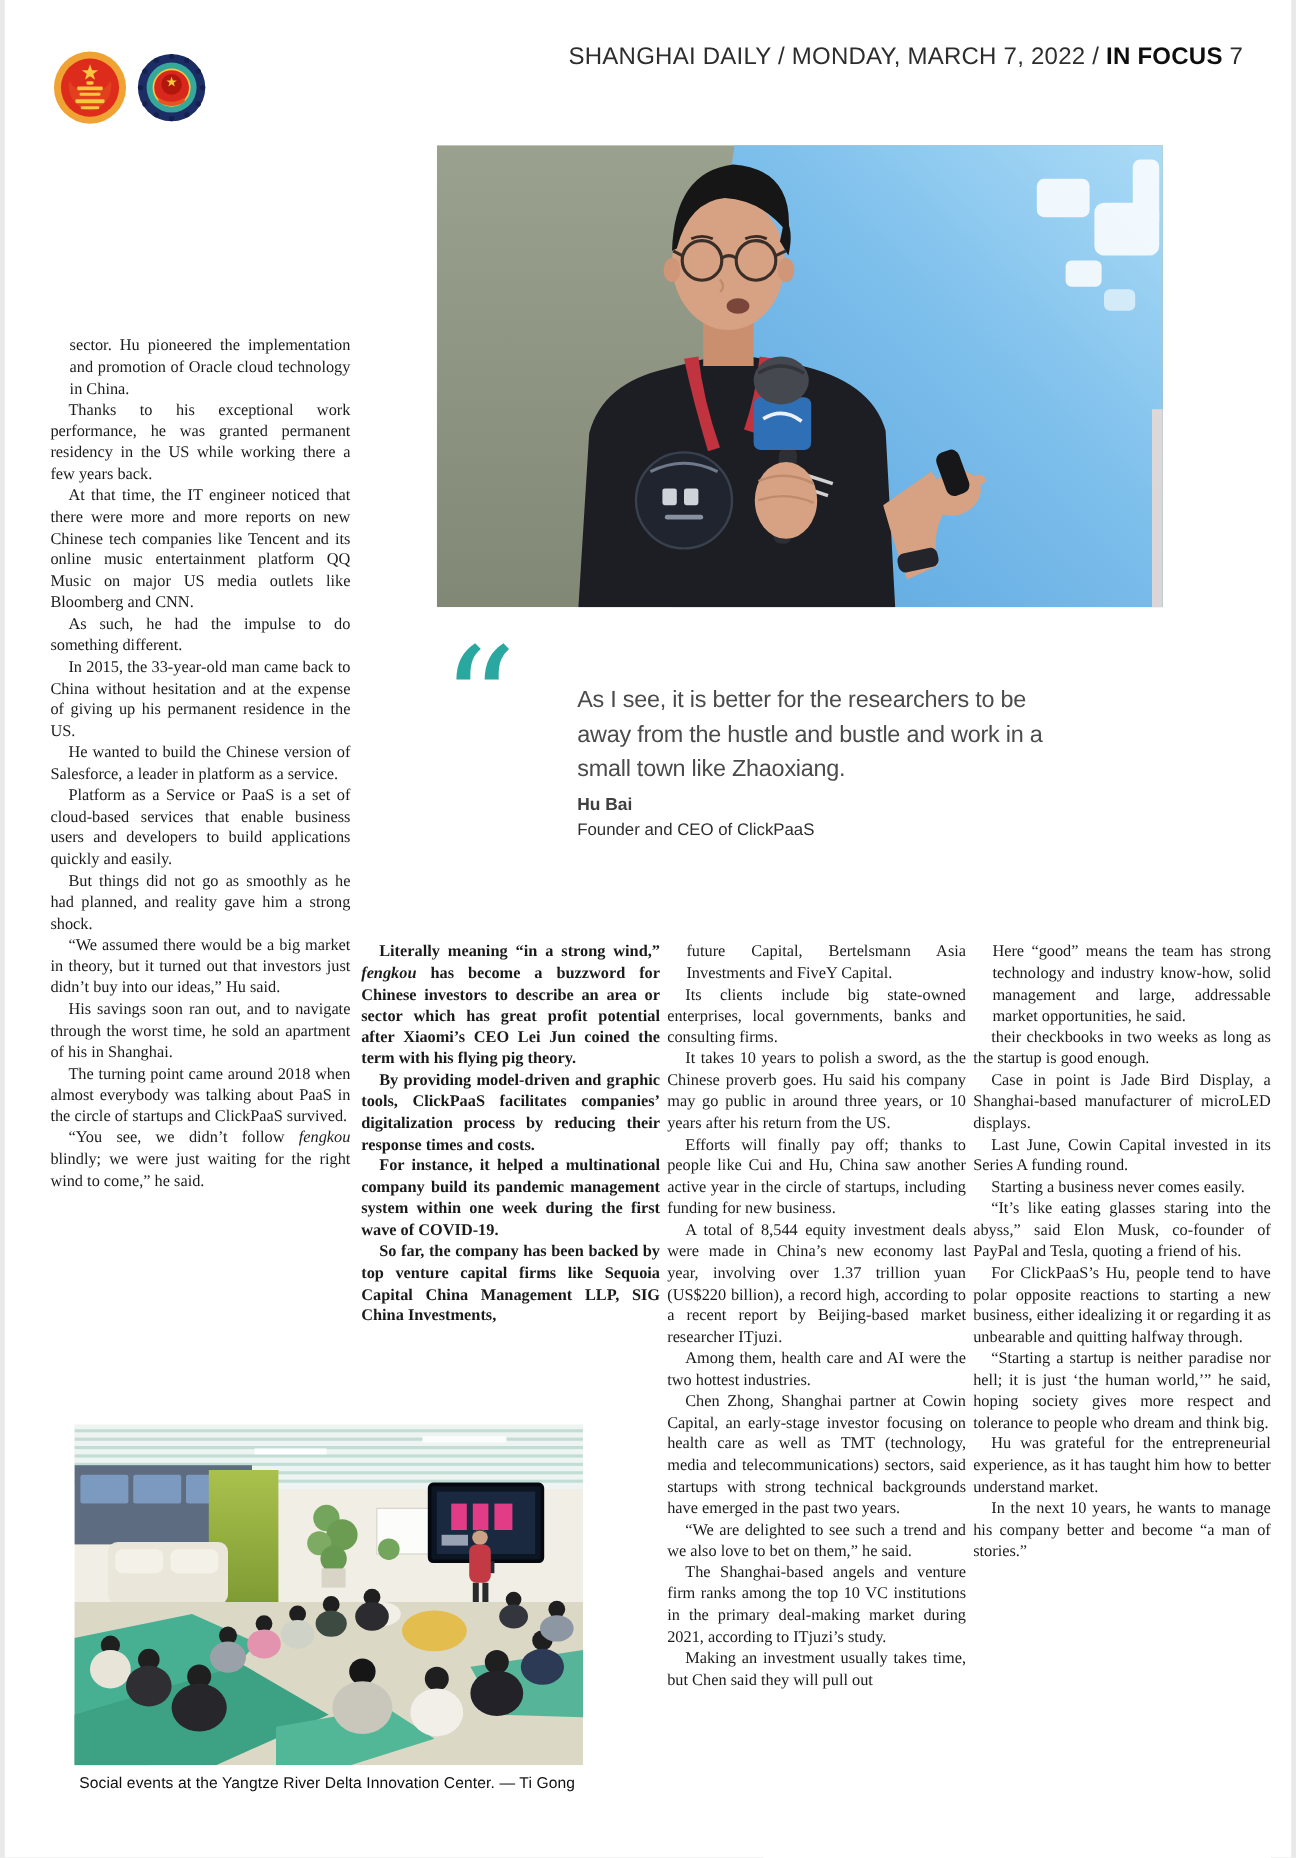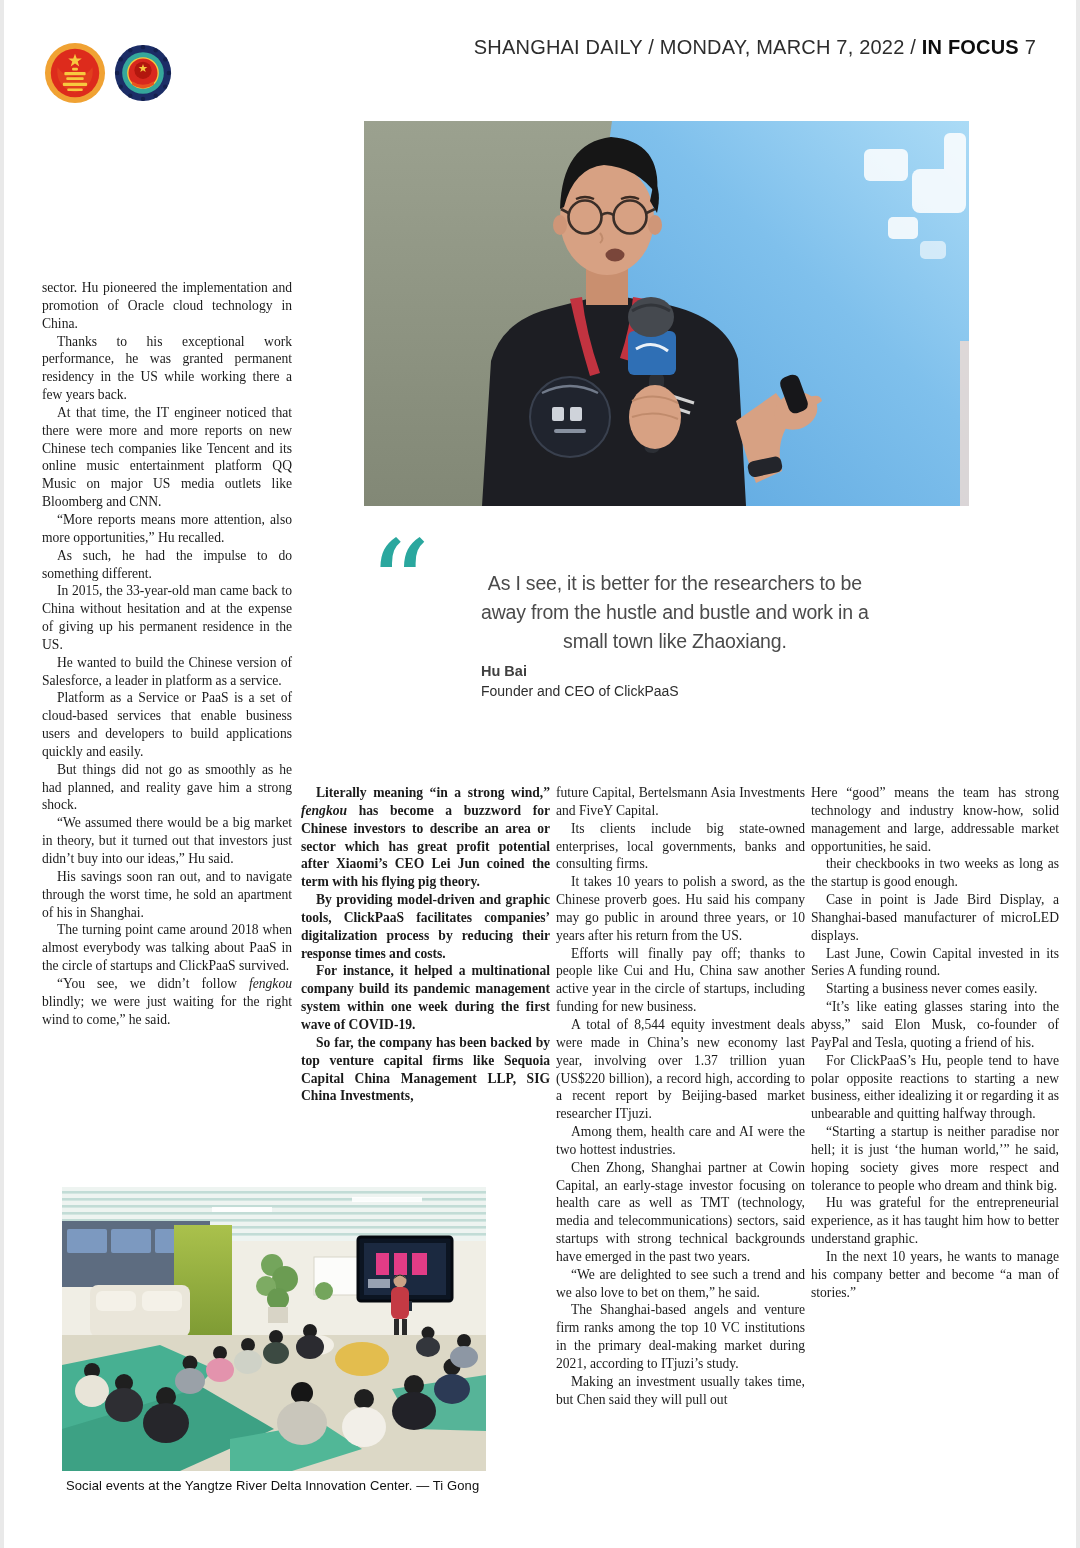--- a/index.html
+++ b/index.html
@@ -20,31 +20,31 @@
   
   .photo { position:absolute; overflow:hidden; }
   #main-photo { left:360px; top:121px; width:605px; height:385px; }
   #secondary-photo { left:58px; top:1187px; width:424px; height:284px; }
 
   
   .quote-mark { position:absolute; left:364px; top:524px; font-family:"DejaVu Serif",serif;
                 font-size:122px; line-height:1; color:#2aa79e; }
   .quote-lines { position:absolute; left:477px; top:569px; font-family:"Liberation Sans",sans-serif;
                  font-size:19.5px; color:#4b4b4b; letter-spacing:-.2px; }
-  .quote-line { line-height:29px; white-space:nowrap;text-align:center; }
+  .quote-line { line-height:29px; white-space:nowrap; }
   .quote-author { position:absolute; left:477px; top:663px; font-family:"Liberation Sans",sans-serif;
                   font-size:14.5px; font-weight:bold; color:#404040; }
   .quote-author-title { position:absolute; left:477px; top:683px; font-family:"Liberation Sans",sans-serif;
                         font-size:14px; color:#2e2e2e; }
 
   
   .col { position:absolute; width:250px; text-align:justify; font-size:13.6px; line-height:17.85px;
          color:#1b1b1b; }
   .para { text-indent:15px; margin:0; }
-  .col.cont .para:first-child { text-indent:0; }
+  .col.cont .para:first-child { text-indent:0;margin-left:16px; }
   #col1 { left:38px;  top:279px; }
   #col2 { left:297px; top:784px; width:249px;font-weight:bold; }
   #col3 { left:552px; top:784px; width:249px; }
   #col4 { left:807px; top:784px; width:248px; }
 
   
   .caption { position:absolute; left:62px; top:1478px; width:430px; font-family:"Liberation Sans",sans-serif;
              font-weight:normal; font-size:13px; color:#101010; letter-spacing:.1px; }
 </style>
 </head>
@@ -183,21 +183,20 @@
       <div class="quote-line">away from the hustle and bustle and work in a</div>
       <div class="quote-line">small town like Zhaoxiang.</div>
     </div>
   <div class="quote-author">Hu Bai</div>
   <div class="quote-author-title">Founder and CEO of ClickPaaS</div>
 
   <div id="col1" class="col cont">
       <p class="para">sector. Hu pioneered the implementation and promotion of Oracle cloud technology in China.</p>
       <p class="para">Thanks to his exceptional work performance, he was granted permanent residency in the US while working there a few years back.</p>
       <p class="para">At that time, the IT engineer noticed that there were more and more reports on new Chinese tech companies like Tencent and its online music entertainment platform QQ Music on major US media outlets like Bloomberg and CNN.</p>
-      <p class="para">“More reports means more attention, also more opportunities,” Hu recalled.</p>
       <p class="para">As such, he had the impulse to do something different.</p>
       <p class="para">In 2015, the 33-year-old man came back to China without hesitation and at the expense of giving up his permanent residence in the US.</p>
       <p class="para">He wanted to build the Chinese version of Salesforce, a leader in platform as a service.</p>
       <p class="para">Platform as a Service or PaaS is a set of cloud-based services that enable business users and developers to build applications quickly and easily.</p>
       <p class="para">But things did not go as smoothly as he had planned, and reality gave him a strong shock.</p>
       <p class="para">“We assumed there would be a big market in theory, but it turned out that investors just didn’t buy into our ideas,” Hu said.</p>
       <p class="para">His savings soon ran out, and to navigate through the worst time, he sold an apartment of his in Shanghai.</p>
       <p class="para">The turning point came around 2018 when almost everybody was talking about PaaS in the circle of startups and ClickPaaS survived.</p>
       <p class="para">“You see, we didn’t follow <i>fengkou</i> blindly; we were just waiting for the right wind to come,” he said.</p>
     </div>
@@ -221,21 +220,21 @@
     </div>
   <div id="col4" class="col cont">
       <p class="para">Here “good” means the team has strong technology and industry know-how, solid management and large, addressable market opportunities, he said.</p>
       <p class="para">their checkbooks in two weeks as long as the startup is good enough.</p>
       <p class="para">Case in point is Jade Bird Display, a Shanghai-based manufacturer of microLED displays.</p>
       <p class="para">Last June, Cowin Capital invested in its Series A funding round.</p>
       <p class="para">Starting a business never comes easily.</p>
       <p class="para">“It’s like eating glasses staring into the abyss,” said Elon Musk, co-founder of PayPal and Tesla, quoting a friend of his.</p>
       <p class="para">For ClickPaaS’s Hu, people tend to have polar opposite reactions to starting a new business, either idealizing it or regarding it as unbearable and quitting halfway through.</p>
       <p class="para">“Starting a startup is neither paradise nor hell; it is just ‘the human world,’” he said, hoping society gives more respect and tolerance to people who dream and think big.</p>
-      <p class="para">Hu was grateful for the entrepreneurial experience, as it has taught him how to better understand graphic.</p>
+      <p class="para">Hu was grateful for the entrepreneurial experience, as it has taught him how to better understand market.</p>
       <p class="para">In the next 10 years, he wants to manage his company better and become “a man of stories.”</p>
     </div>
 
   <svg id="secondary-photo" class="photo" viewBox="0 0 424 284" preserveAspectRatio="none" role="img">
     <defs>
       <linearGradient id="panelGreen" x1="0" y1="0" x2="0" y2="1">
         <stop offset="0" stop-color="#aac14c"></stop>
           <stop offset="1" stop-color="#7d9a33"></stop>
       </linearGradient>
     </defs>

